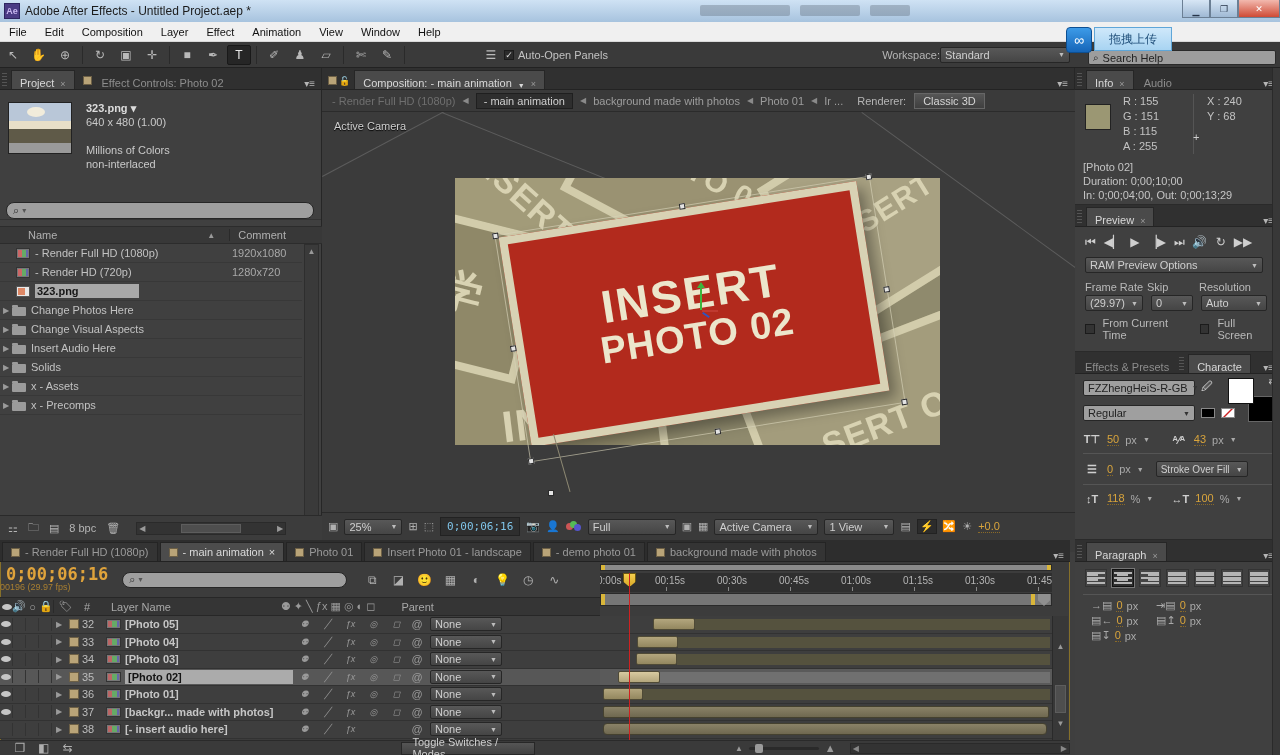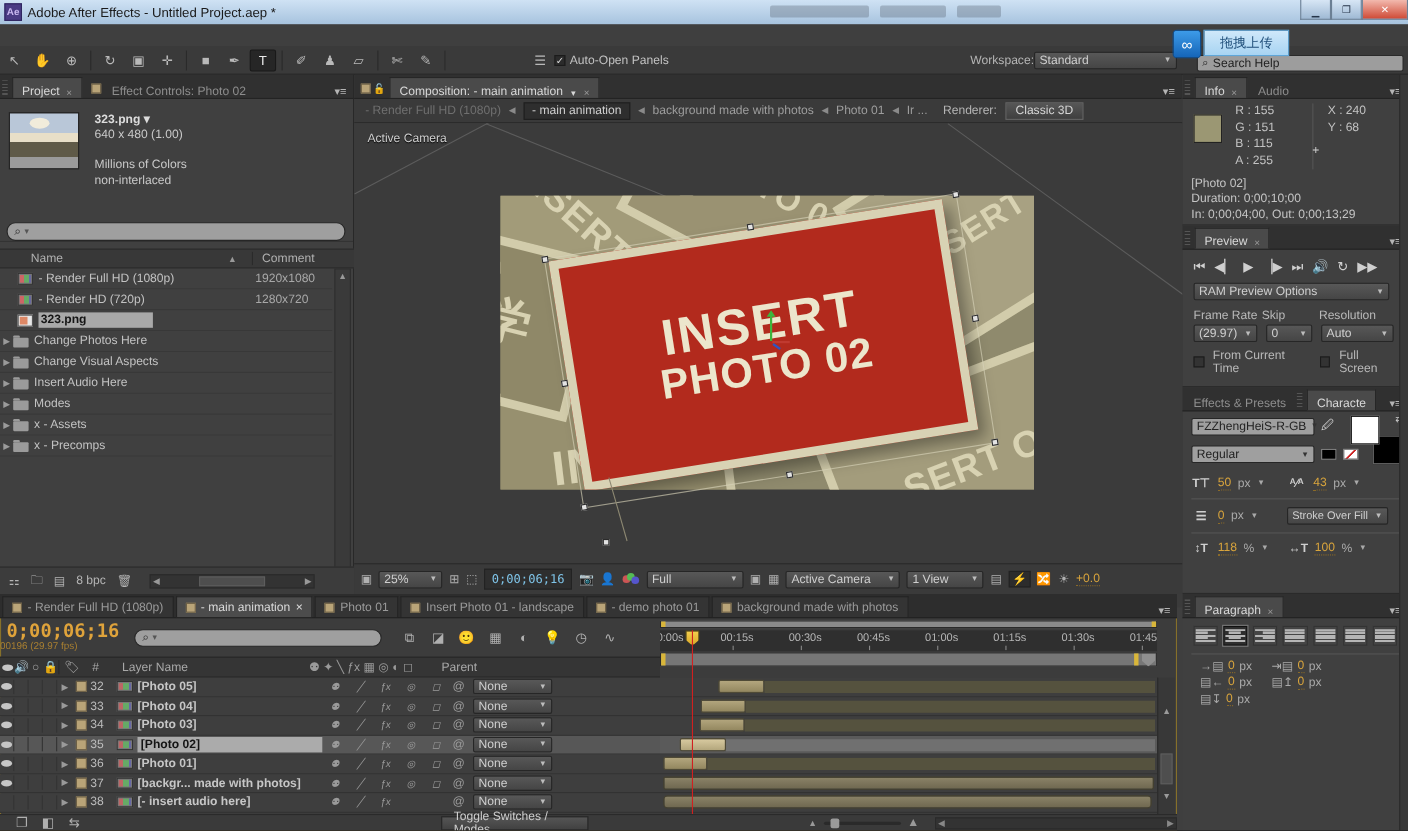--- a/index.html
+++ b/index.html
@@ -192,20 +192,31 @@
         </div>
       <div class="winbtn">
           <span style="margin-top:0">❐</span>
         </div>
       <div class="winbtn" id="btn-close">
           <span style="margin-top:0">✕</span>
         </div>
     </div>
   </div>
 
+  <div id="menubar" class="abs">
+    <span class="menu-item">File</span>
+    <span class="menu-item">Edit</span>
+    <span class="menu-item">Composition</span>
+    <span class="menu-item">Layer</span>
+    <span class="menu-item">Effect</span>
+    <span class="menu-item">Animation</span>
+    <span class="menu-item">View</span>
+    <span class="menu-item">Window</span>
+    <span class="menu-item">Help</span>
+  </div>
 
   <div id="toolbar" class="abs">
     <span class="tool">↖</span>
     <span class="tool">✋</span>
     <span class="tool">⊕</span>
     <span class="tsep"></span>
     <span class="tool">↻</span>
     <span class="tool">▣</span>
     <span class="tool">✛</span>
     <span class="tsep"></span>
@@ -295,21 +306,21 @@
         <span class="pname">Change Visual Aspects</span>
       </div>
       <div class="prj-row">
         <span class="tw">▶</span>
         <span class="pic pic-folder"></span>
         <span class="pname">Insert Audio Here</span>
       </div>
       <div class="prj-row">
         <span class="tw">▶</span>
         <span class="pic pic-folder"></span>
-        <span class="pname">Modes</span>
+        <span class="pname">Solids</span>
       </div>
       <div class="prj-row">
         <span class="tw">▶</span>
         <span class="pic pic-folder"></span>
         <span class="pname">x - Assets</span>
       </div>
       <div class="prj-row">
         <span class="tw">▶</span>
         <span class="pic pic-folder"></span>
         <span class="pname">x - Precomps</span>
@@ -569,21 +580,21 @@
         <span class="val">43</span>
           <span>px</span>
         <span style="font-size:7px">▼</span>
       </div>
       <div class="ch-sep"></div>
       <div class="ch-row">
         <span class="chic">☰</span>
         <span class="val">0</span>
           <span>px</span>
         <span style="font-size:7px">▼</span>
-        <div class="dd" style="width:92px;margin-left:20px">
+        <div class="dd" style="width:92px;margin-left:6px">
             <span style="font-size:10px">Stroke Over Fill</span>
             <span class="arr">▼</span>
           </div>
       </div>
       <div class="ch-sep"></div>
       <div class="ch-row">
         <span class="chic">↕T</span>
         <span class="val">118</span>
           <span>%</span>
         <span style="font-size:7px">▼</span>

